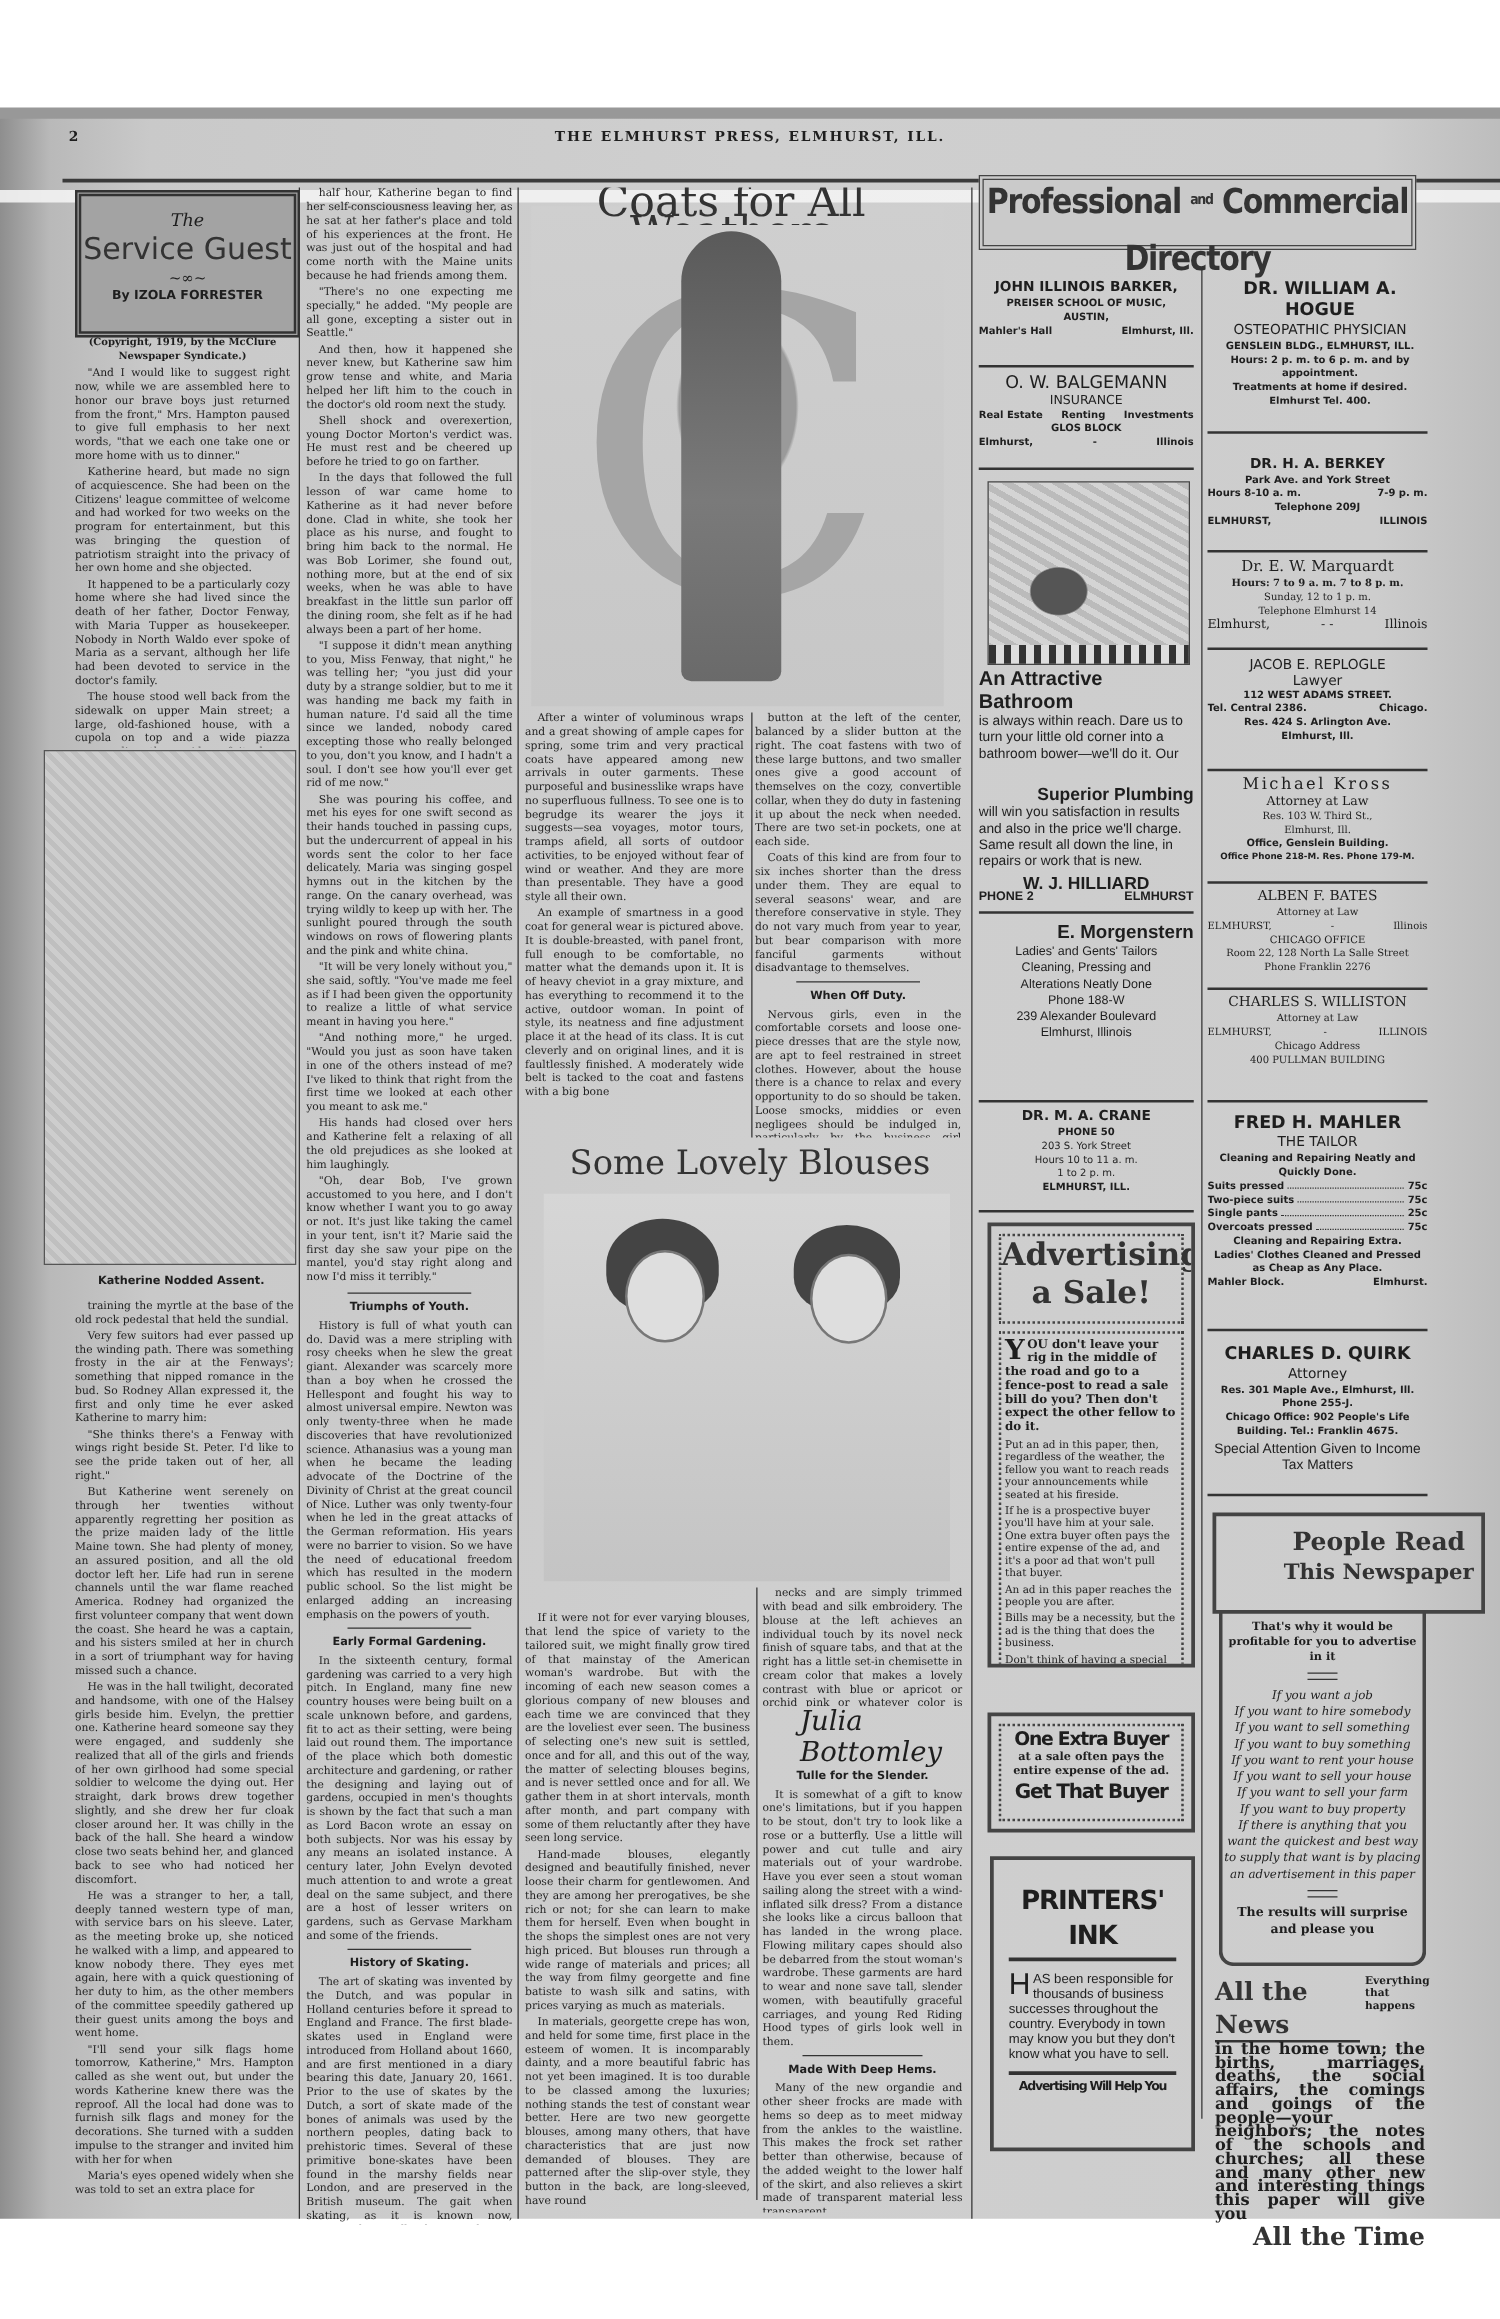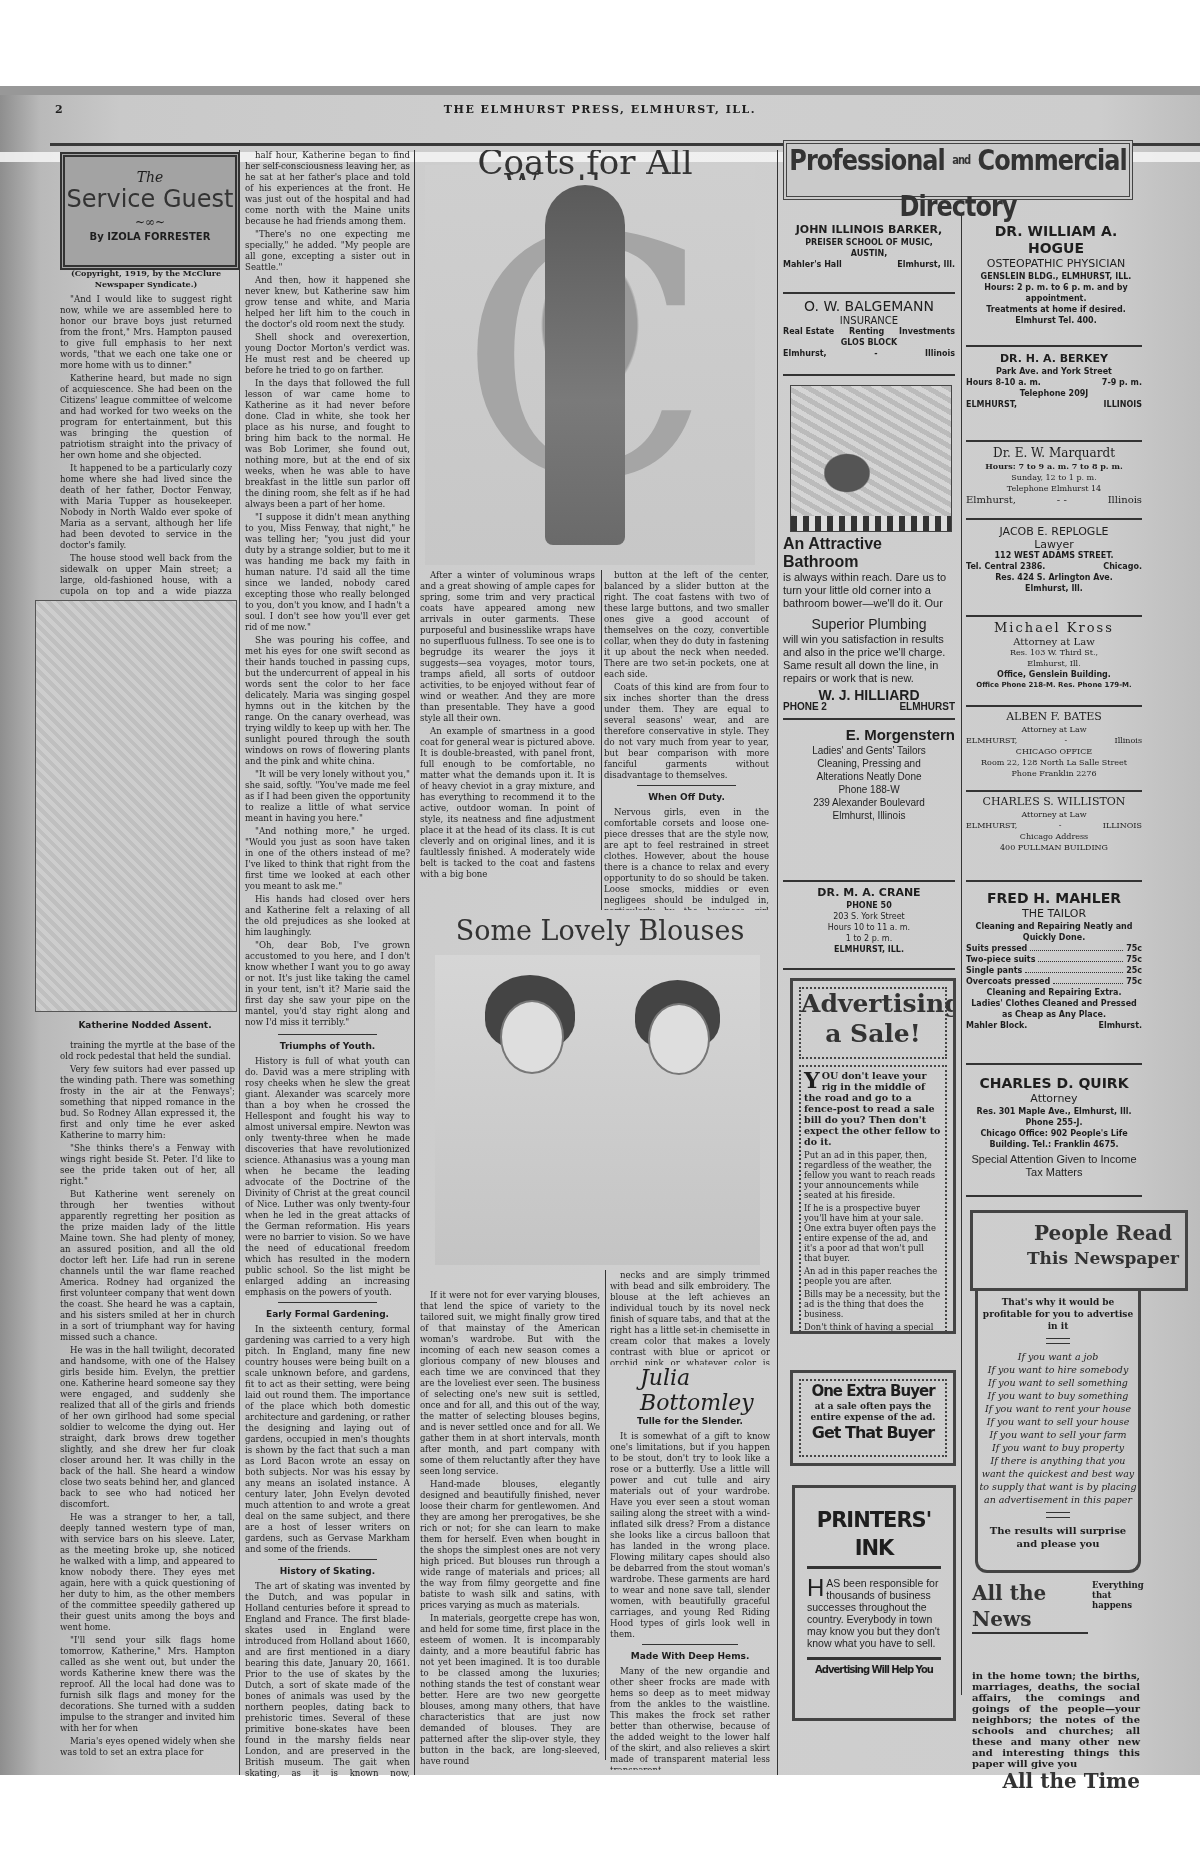--- a/index.html
+++ b/index.html
@@ -197,21 +197,21 @@
       <span>Elmhurst,</span>
       <span>-</span>
       <span>Illinois</span>
     </div>
 </div>
 <div class="hrule" style="left:783px; top:374px; width:172px;"></div>
 <div class="bath-illus"></div>
 <div class="card" style="left:783px; top:535px; width:172px; height:350px; text-align:left; font-family:'Liberation Sans', sans-serif;">
   <div style="font-size:16px; line-height:18px; font-weight:bold;">An Attractive Bathroom</div>
   <div style="font-size:11px; line-height:13px;">is always within reach. Dare us to turn your little old corner into a bathroom bower—we'll do it. Our</div>
-  <div style="font-size:14px; line-height:18px; font-weight:normal; text-align:center; margin-top:5px;">Superior Plumbing</div>
+  <div style="font-size:14px; line-height:18px; font-weight:bold; text-align:right; margin-top:16px;">Superior Plumbing</div>
   <div style="font-size:11px; line-height:13px;">will win you satisfaction in results and also in the price we'll charge. Same result all down the line, in repairs or work that is new.</div>
   <div style="font-size:14px; font-weight:bold; text-align:center; margin-top:5px;">W. J. HILLIARD</div>
   <div class="row" style="font-size:10px;">
       <span>PHONE 2</span>
       <span>ELMHURST</span>
     </div>
   <div class="hrule" style="position:relative; width:100%; margin:6px 0;"></div>
   <div style="text-align:right; font-size:15px; line-height:18px;font-weight:bold;">E. Morgenstern</div>
   <div style="text-align:center; font-size:10px; line-height:13px;">
     <div>Ladies' and Gents' Tailors</div>
@@ -265,21 +265,21 @@
 <div class="card" style="left:966px; top:223px; width:180px; height:100px;">
   <div class="n1">DR. WILLIAM A. HOGUE</div>
   <div class="n2" style="font-weight:normal;">OSTEOPATHIC PHYSICIAN</div>
   <div class="b">GENSLEIN BLDG., ELMHURST, ILL.</div>
   <div class="b">Hours: 2 p. m. to 6 p. m. and by appointment.</div>
   <div class="b">Treatments at home if desired.</div>
   <div class="b">Elmhurst Tel. 400.</div>
 
 </div>
 <div class="hrule" style="left:966px; top:345px; width:176px;"></div>
-<div class="card" style="left:966px; top:352px; width:176px; height:70px;">
+<div class="card" style="left:966px; top:364px; width:176px; height:70px;">
   <div class="n2">DR. H. A. BERKEY</div>
   <div class="b">Park Ave. and York Street</div>
   <div class="row">
       <span>Hours 8-10 a. m.</span>
       <span>7-9 p. m.</span>
     </div>
   <div class="b">Telephone 209J</div>
   <div class="row">
       <span>ELMHURST,</span>
       <span>ILLINOIS</span>
@@ -405,15 +405,15 @@
   </div>
   <div style="width:24px; height:4px; border-top:1px solid #333; border-bottom:1px solid #333; margin:6px auto;"></div>
   <div style="font-size:10px; font-weight:bold; line-height:13px;">The results will surprise and please you</div>
 </div>
 
 <div style="position:absolute; left:972px; top:1580px; width:168px; height:170px; font-family:'DejaVu Serif', serif;">
   <div style="display:flex; align-items:flex-start;">
     <div style="font-size:20px; font-weight:bold; line-height:26px; border-bottom:2px solid #333; color:#333;">All the News</div>
     <div style="font-size:8.5px; font-weight:bold; line-height:10px; margin-left:4px; width:48px;">Everything that happens</div>
   </div>
-  <div style="font-size:10px; line-height:11px; font-weight:bold; text-align:justify;margin-top:36px;">in the home town; the births, marriages, deaths, the social affairs, the comings and goings of the people—your neighbors; the notes of the schools and churches; all these and many other new and interesting things this paper will give you</div>
+  <div style="font-size:13px; line-height:11px; font-weight:bold; text-align:justify;">in the home town; the births, marriages, deaths, the social affairs, the comings and goings of the people—your neighbors; the notes of the schools and churches; all these and many other new and interesting things this paper will give you</div>
   <div style="font-size:20px; font-weight:bold; text-align:right; line-height:24px; color:#333;">All the Time</div>
 </div>
 
 </body></html>

